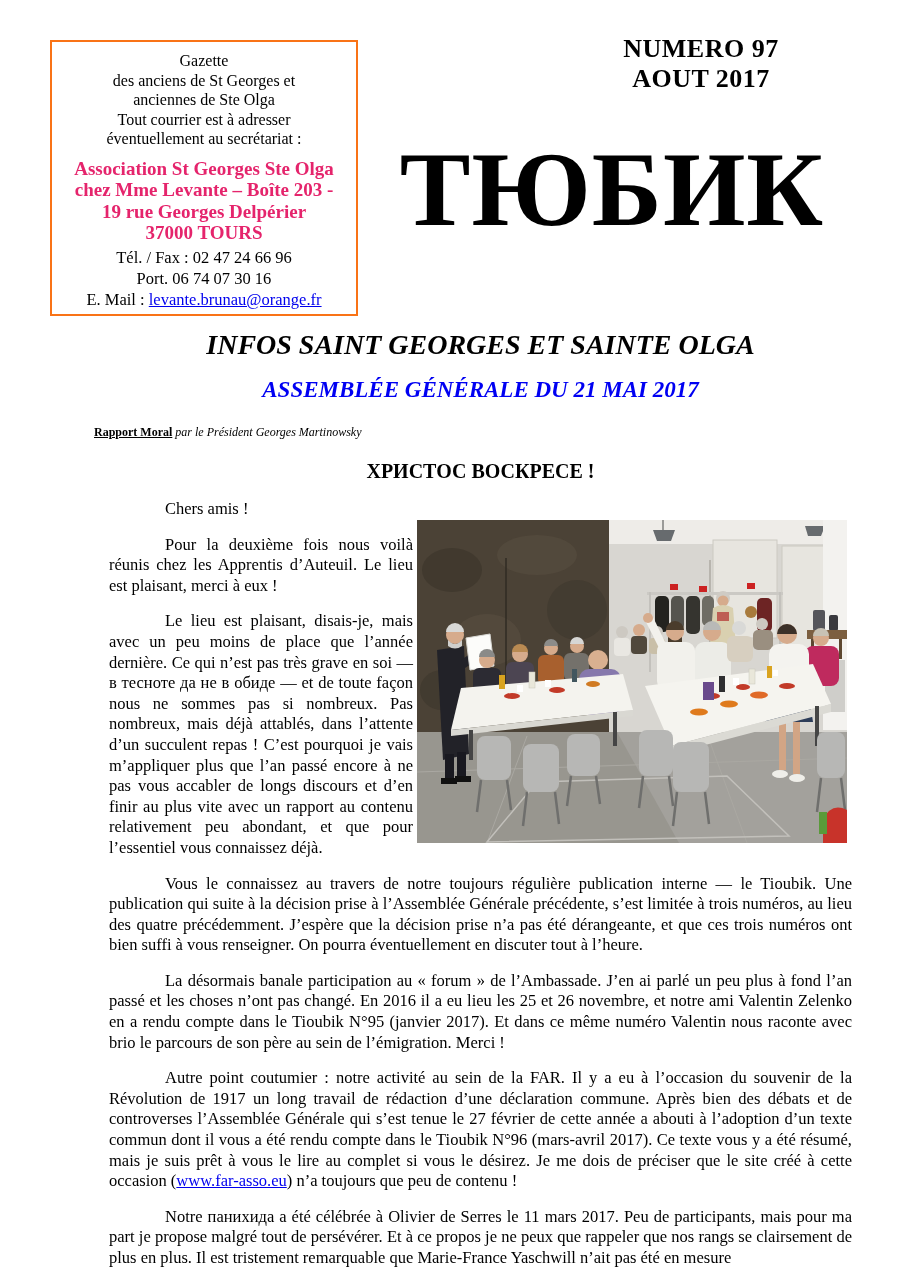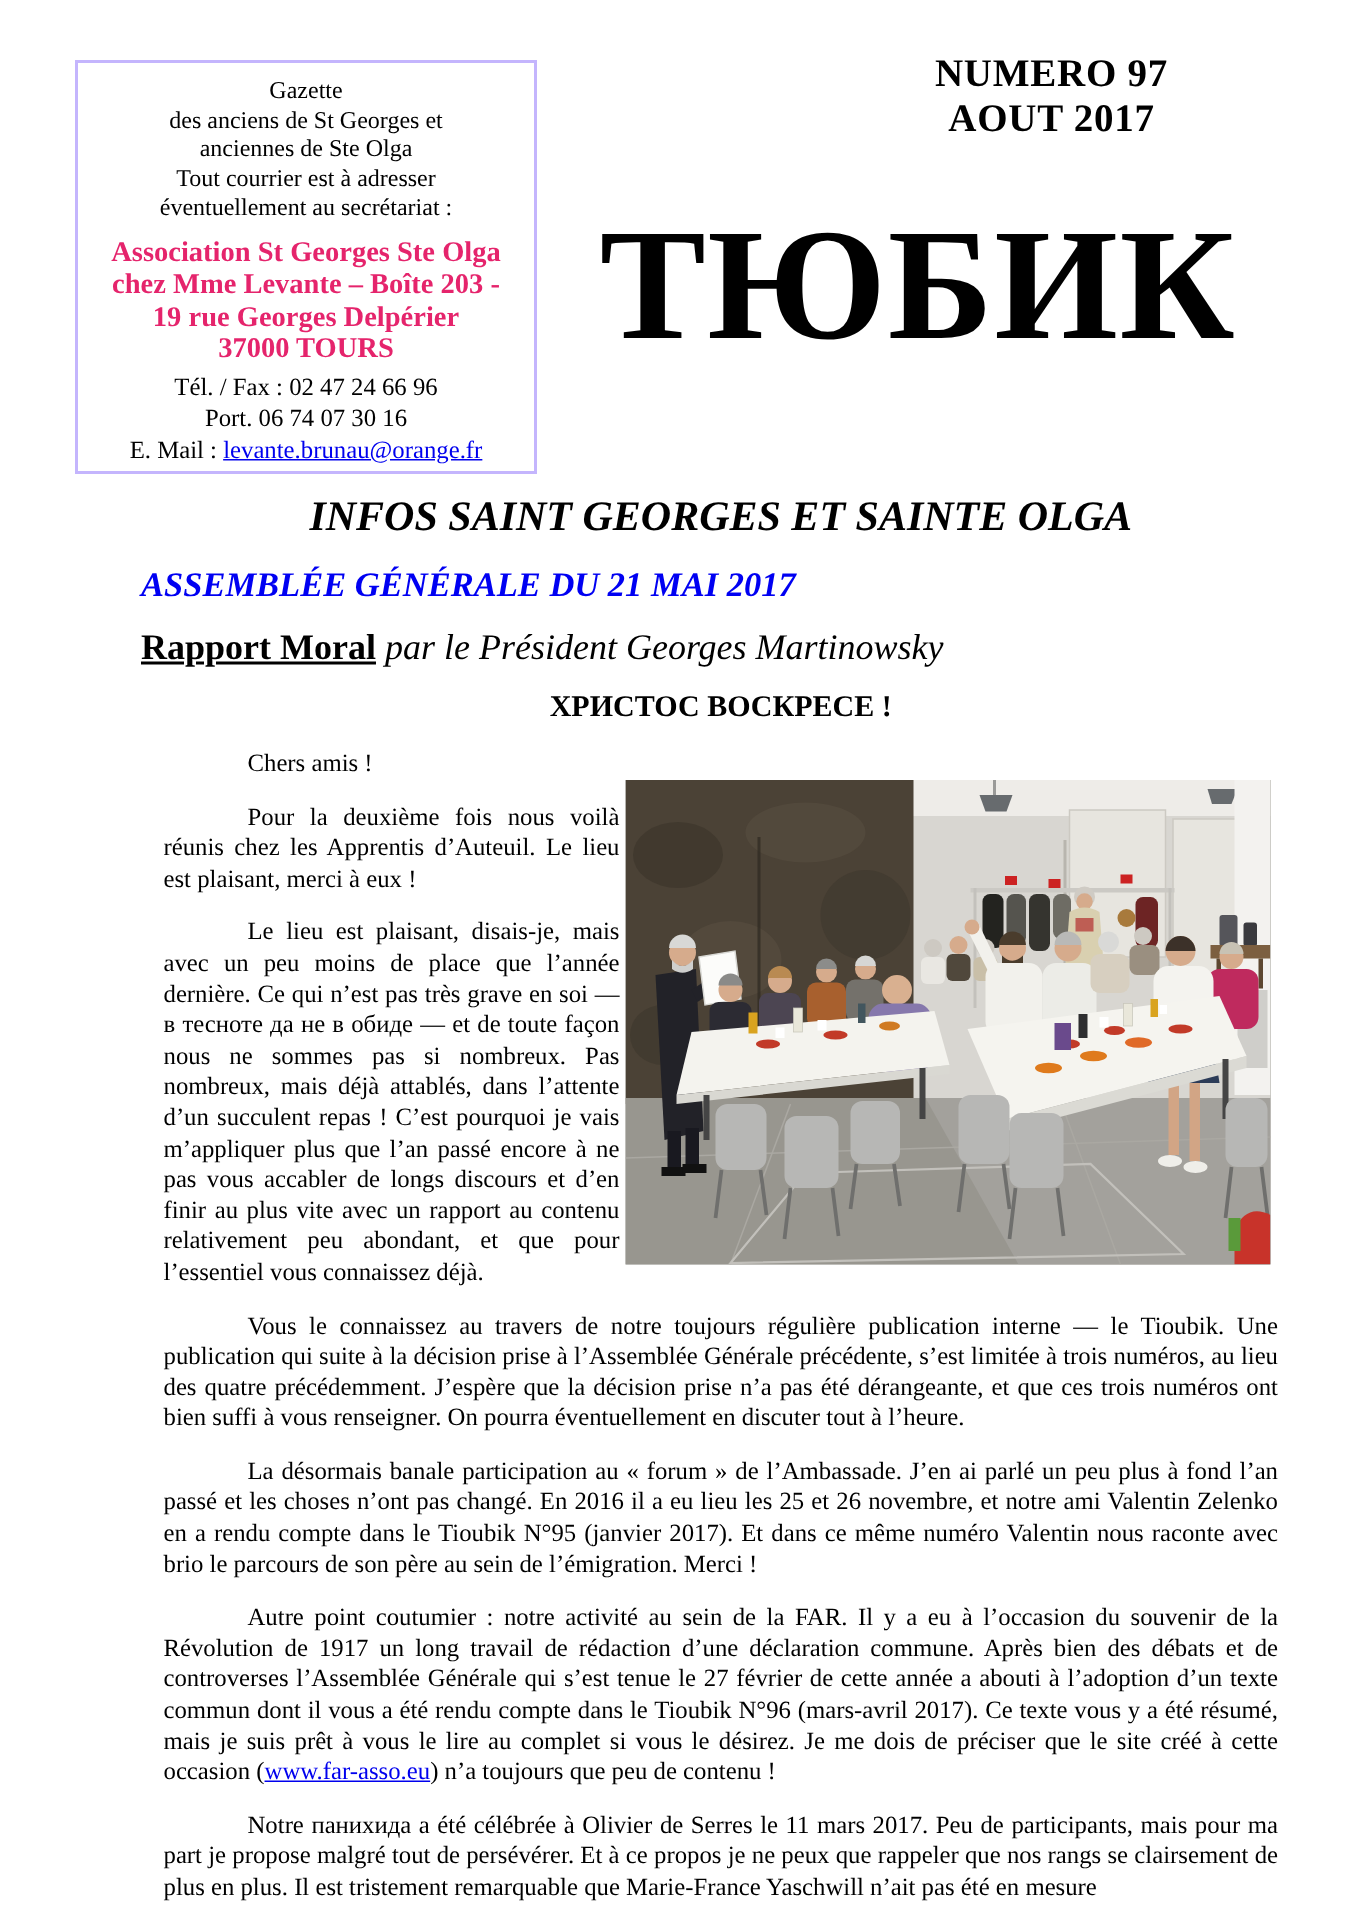--- a/index.html
+++ b/index.html
@@ -9,39 +9,39 @@
   }
   *{box-sizing:border-box;}
   html,body{margin:0;padding:0;background:#ffffff;}
   .page{
     position:relative;width:909px;height:1285px;background:#fff;
     font-family:"Liberation Serif","DejaVu Serif",serif;color:#000;overflow:hidden;
   }
   
   .masthead-box{
     position:absolute;left:50px;top:40px;width:308px;height:276px;
-    border:2px solid #c4b5fd;text-align:center;padding-top:9px;
+    border:2px solid #f97316;text-align:center;padding-top:9px;
   }
   .box-top{font-size:16px;line-height:19.6px;}
   .box-pink{margin-top:9px;font-size:19px;line-height:21.5px;font-weight:bold;color:var(--accent-pink);}
   .box-contact{margin-top:3px;font-size:16.5px;line-height:21px;}
   .box-contact a{color:var(--link-blue);text-decoration:underline;}
   .issue-block{
     position:absolute;left:581px;top:34px;width:240px;text-align:center;
     font-size:26px;font-weight:bold;line-height:30px;letter-spacing:.5px;
   }
   .newsletter-title{
     position:absolute;left:358px;top:136px;width:508px;text-align:center;
     font-size:106px;font-weight:bold;line-height:108px;letter-spacing:1px;white-space:nowrap;
   }
   
   .content{position:absolute;left:94px;top:324px;width:773px;}
   .heading-infos{margin:4px 0 0;font-size:28px;line-height:34px;font-weight:bold;font-style:italic;text-align:center;}
-  .heading-assemblee{margin:14px 0 0;font-size:23px;line-height:28px;font-weight:bold;font-style:italic;text-align:left;color:var(--heading-blue);}
-  .rapport-line{margin:16px 0 0;font-size:24px;line-height:25px;text-align:left;}
+  .heading-assemblee{margin:14px 0 0;font-size:23px;line-height:28px;font-weight:bold;font-style:italic;text-align:center;color:var(--heading-blue);}
+  .rapport-line{margin:16px 0 0;font-size:12px;line-height:25px;text-align:left;}
   .rapport-label{font-weight:bold;text-decoration:underline;}
   .rapport-byline{font-style:italic;}
   .heading-christos{margin:14px 0 0;font-size:20px;line-height:25px;font-weight:bold;text-align:center;}
   .article{margin-top:15px;font-size:16.5px;line-height:20.6px;text-align:justify;}
   .article p{margin:15px;text-indent:56px;}
   .article a{color:var(--link-blue);text-decoration:underline;}
   figure.photo{
     float:right;width:430px;height:323px;margin:21px 20px 8px 4px;padding:0;
     background:#8c8a84;overflow:hidden;
   }

